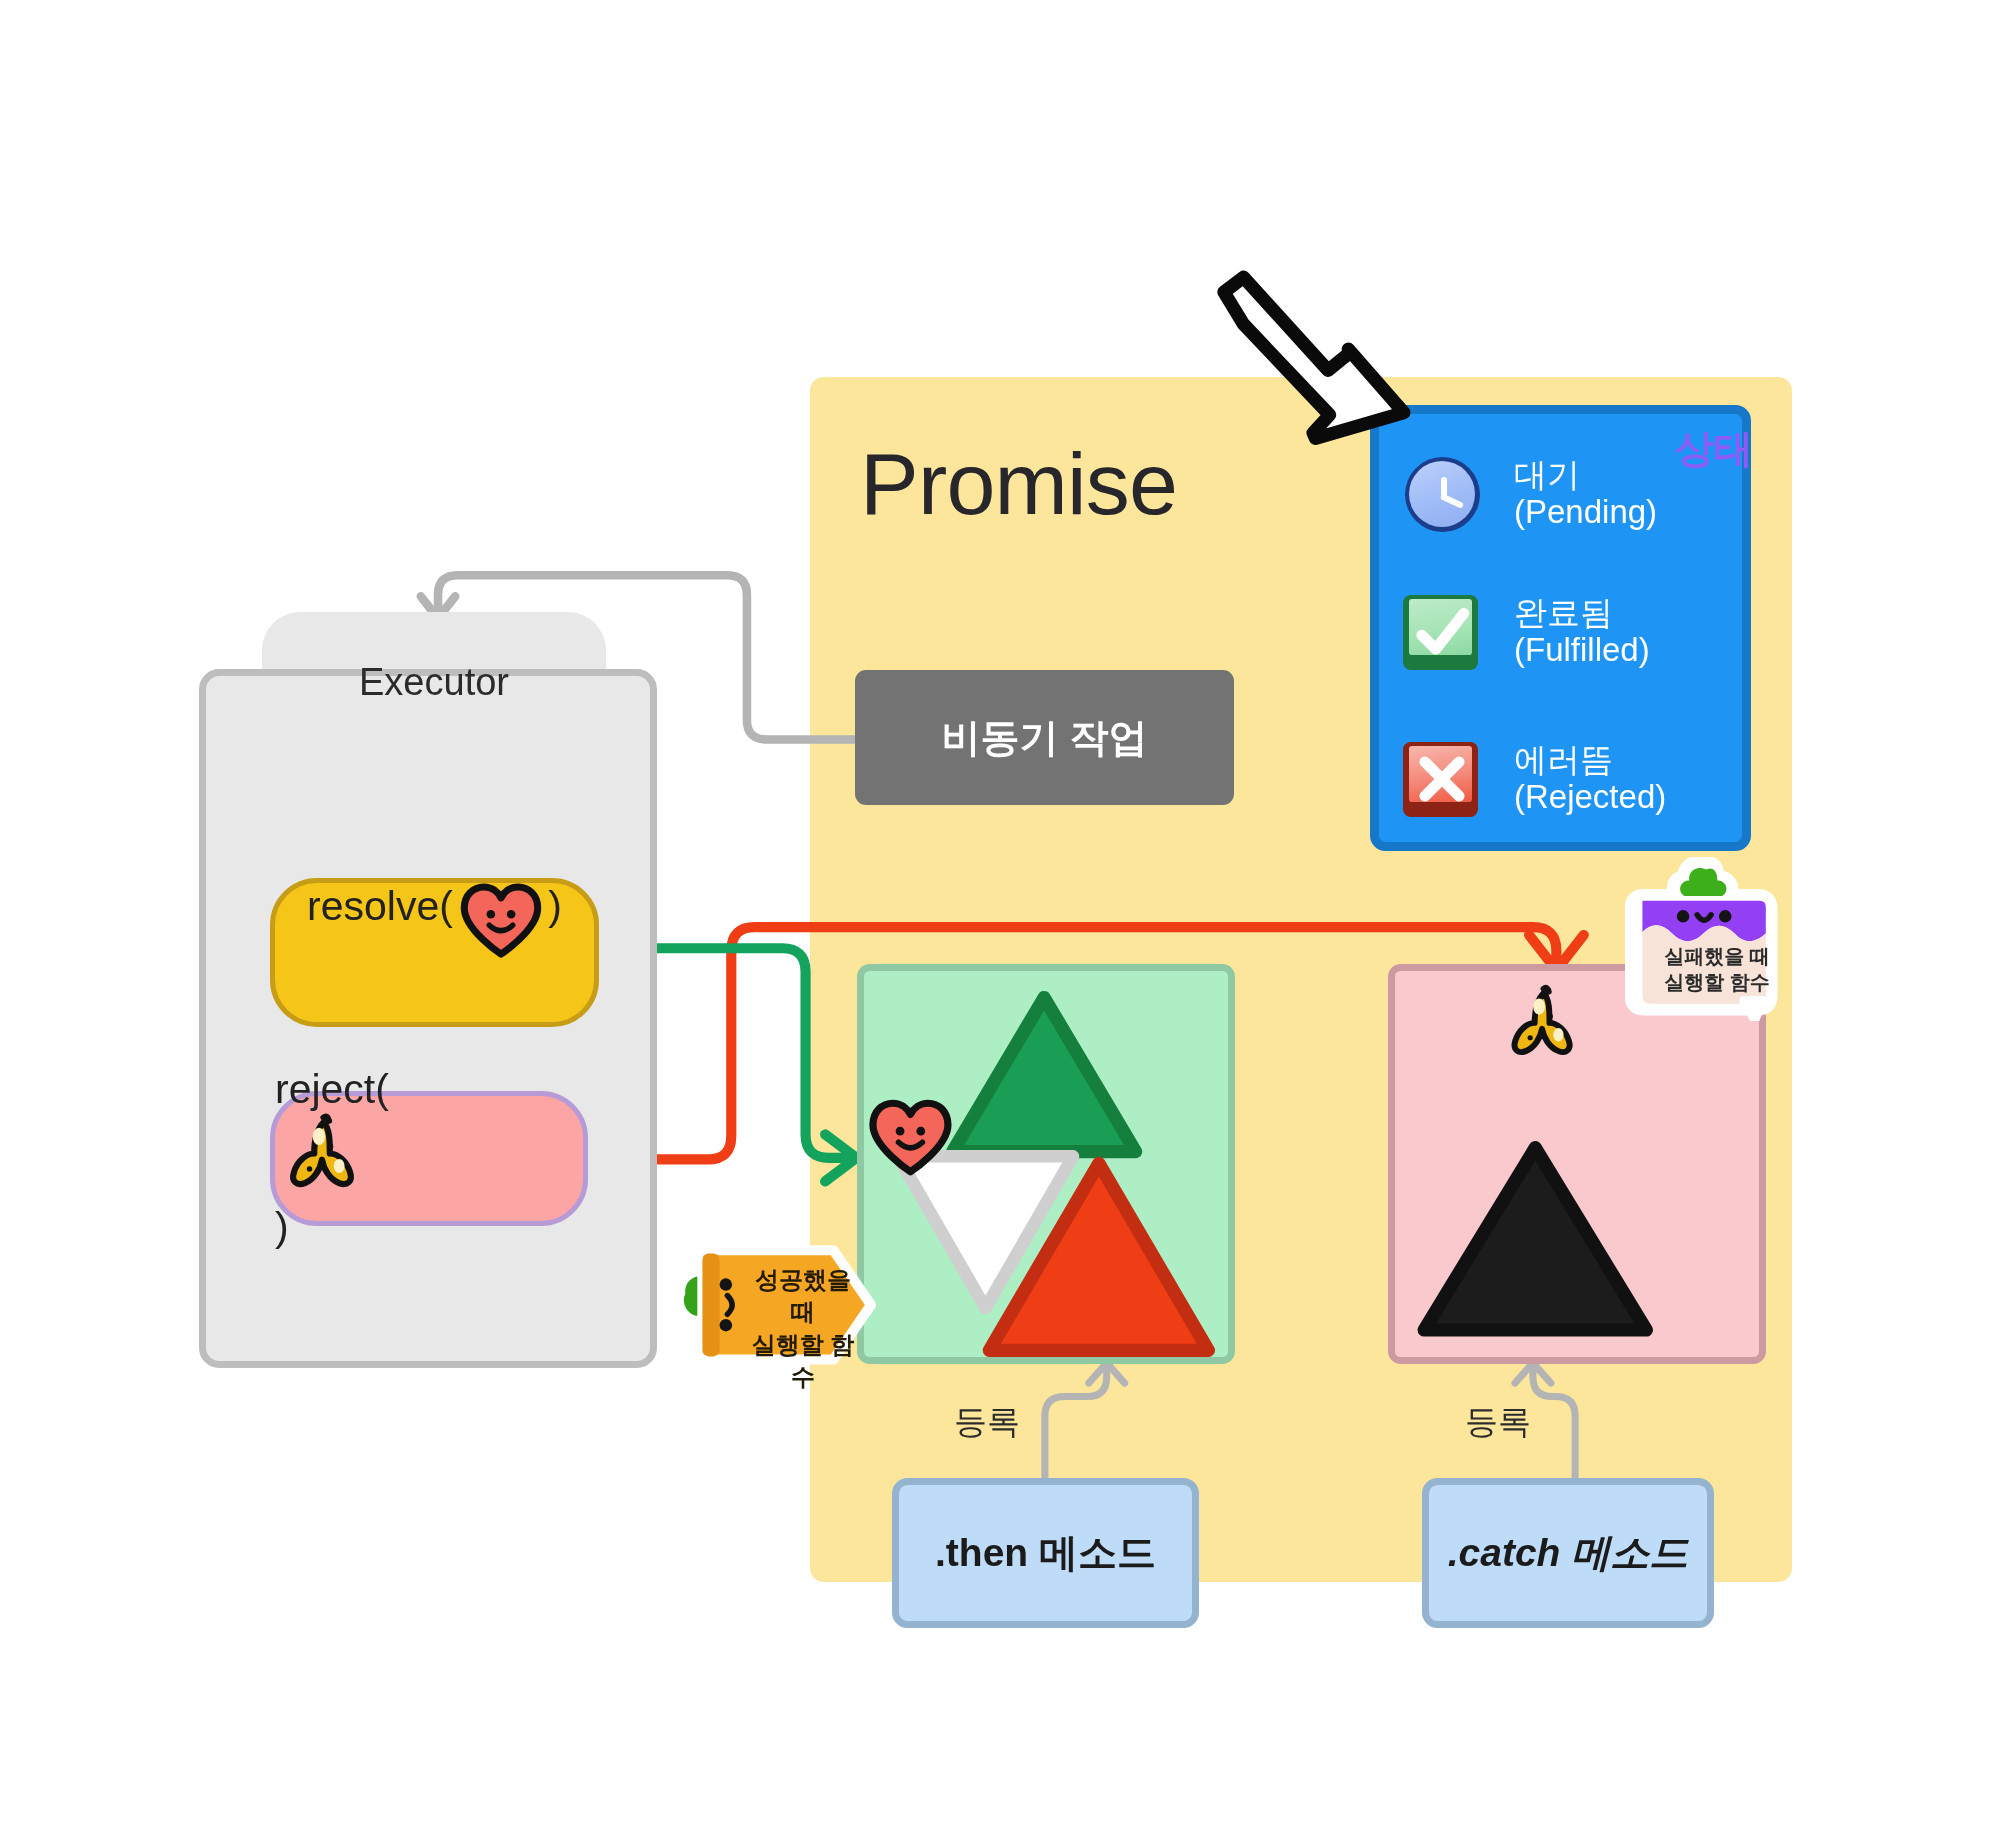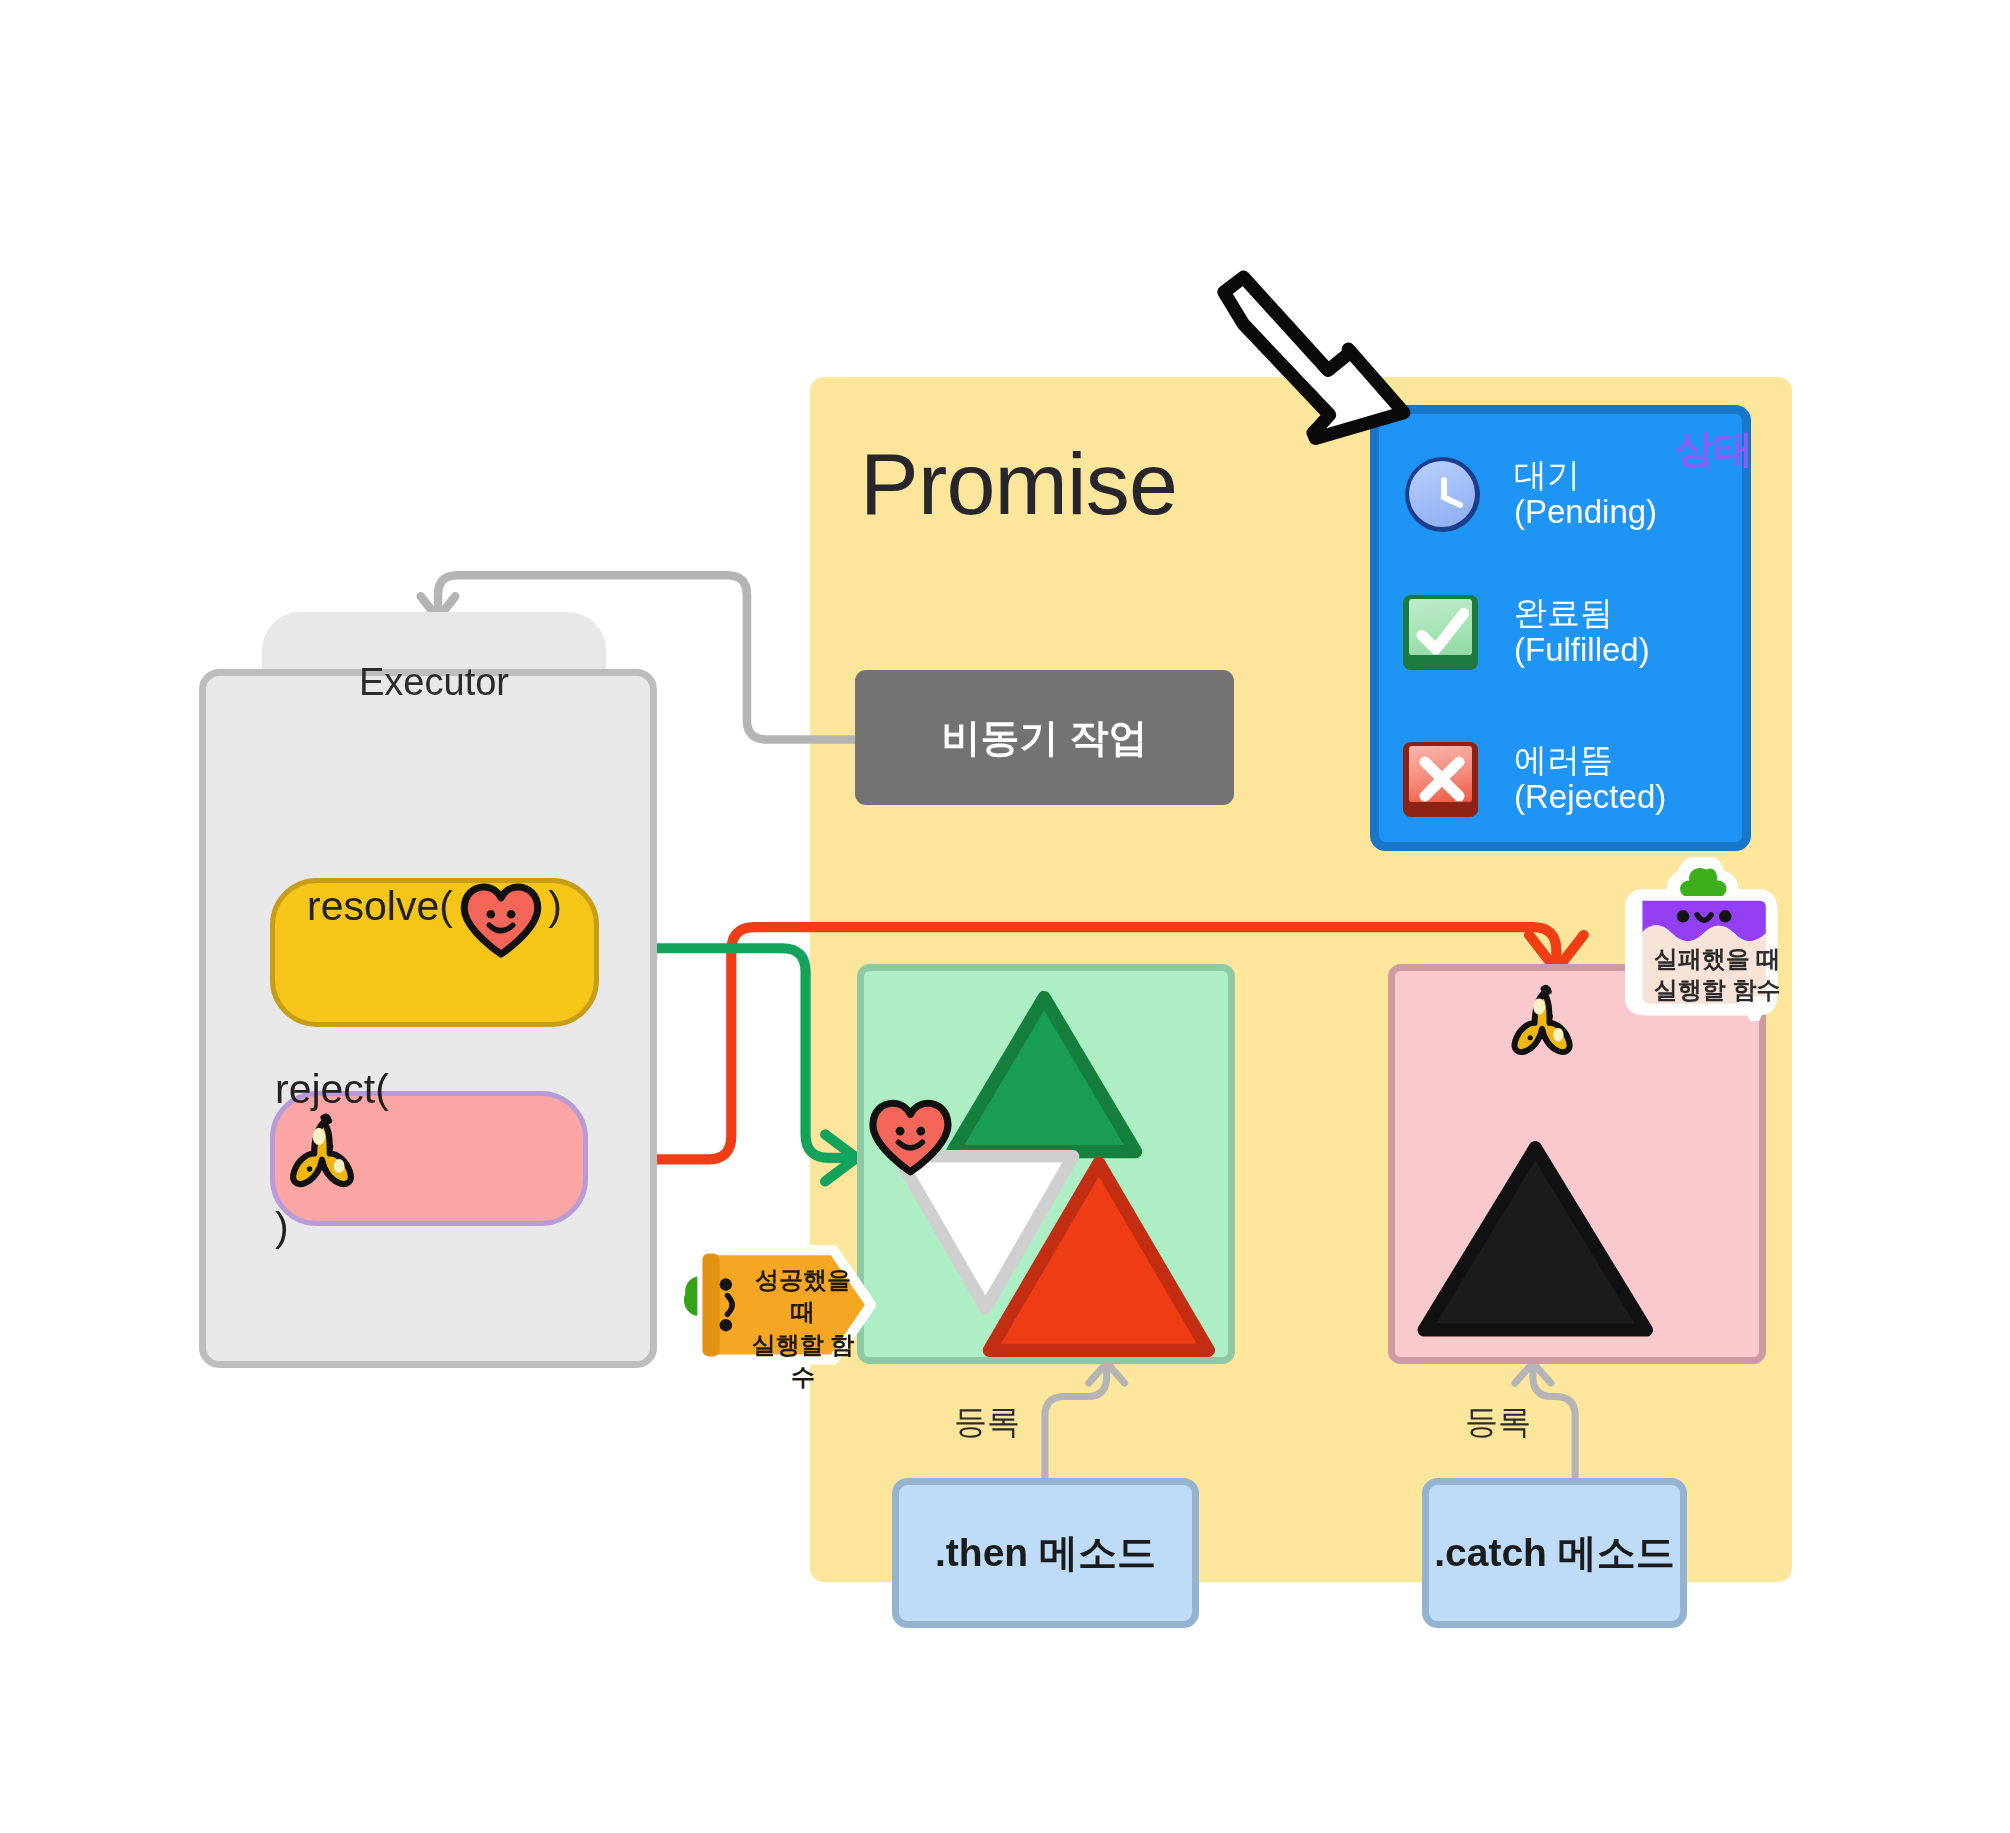--- a/index.html
+++ b/index.html
@@ -115,36 +115,36 @@
   }
 
   
   .method-box{
     position:absolute;box-sizing:border-box;height:150px;
     background:#BEDCF8;border:7.8px solid #93B3CE;border-radius:15.6px;
     display:flex;align-items:center;justify-content:center;
     font-size:39px;font-weight:bold;color:#1b1b1b;
   }
   #then-method{left:892px;top:1478px;width:307px;}
-  #catch-method{left:1422px;top:1478px;width:265px;}
+  #catch-method{left:1422px;top:1478px;width:292px;font-style:italic;}
 
   .reg-label{position:absolute;font-size:33px;color:#2b2b2b;}
   #reg-then{left:954px;top:1400px;}
   #reg-catch{left:1465px;top:1400px;}
 
   
   #success-tag{position:absolute;left:679px;top:1236px;width:199px;height:137px;}
   #success-tag .txt{
     position:absolute;left:66px;top:28px;width:116px;
     font-size:24px;font-weight:bold;color:#231b09;text-align:center;line-height:1.35;
   }
   #fail-tag{position:absolute;left:1625px;top:857px;width:184px;height:164px;}
   #fail-tag .txt{
     position:absolute;left:15.6px;top:86px;width:153px;
-    font-size:24px;font-weight:bold;color:#2b2b2b;text-align:center;line-height:1.3;
+    font-size:20px;font-weight:bold;color:#2b2b2b;text-align:center;line-height:1.3;
   }
 </style>
 </head>
 <body>
 
 <div class="stage">
 
   <div id="promise-panel"></div>
   <div id="promise-title">Promise</div>
 

